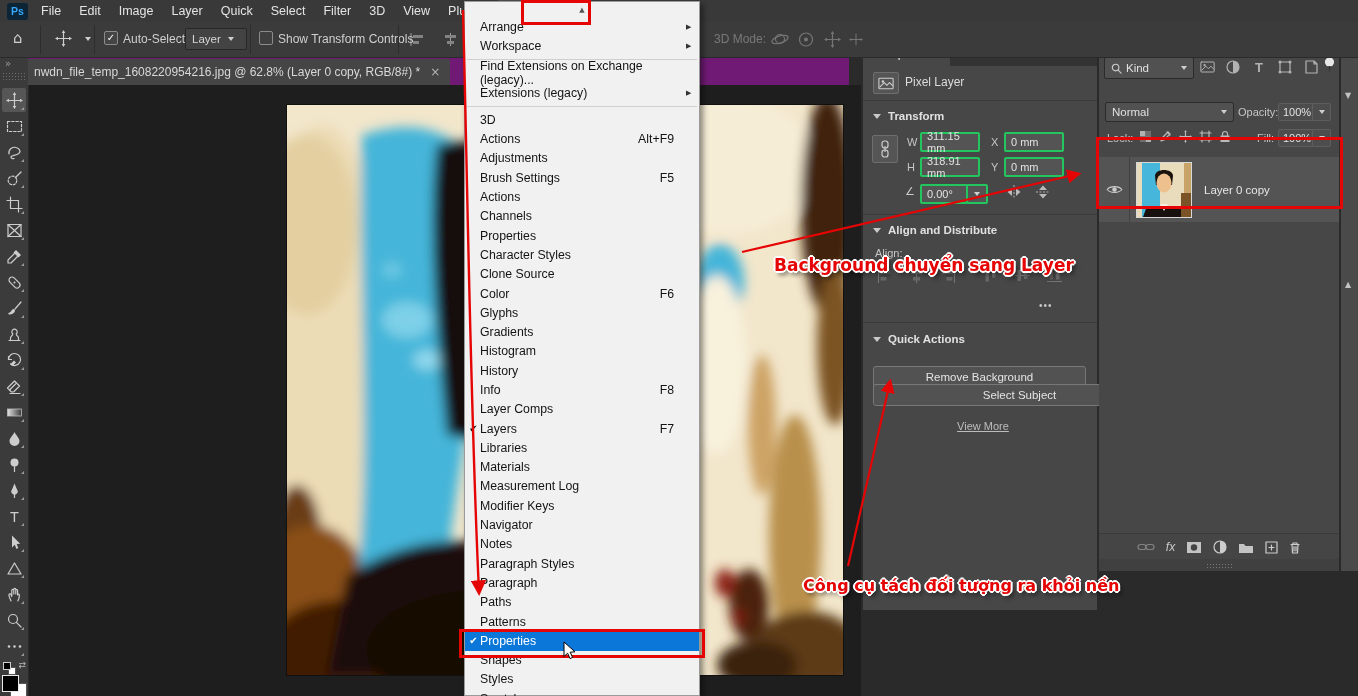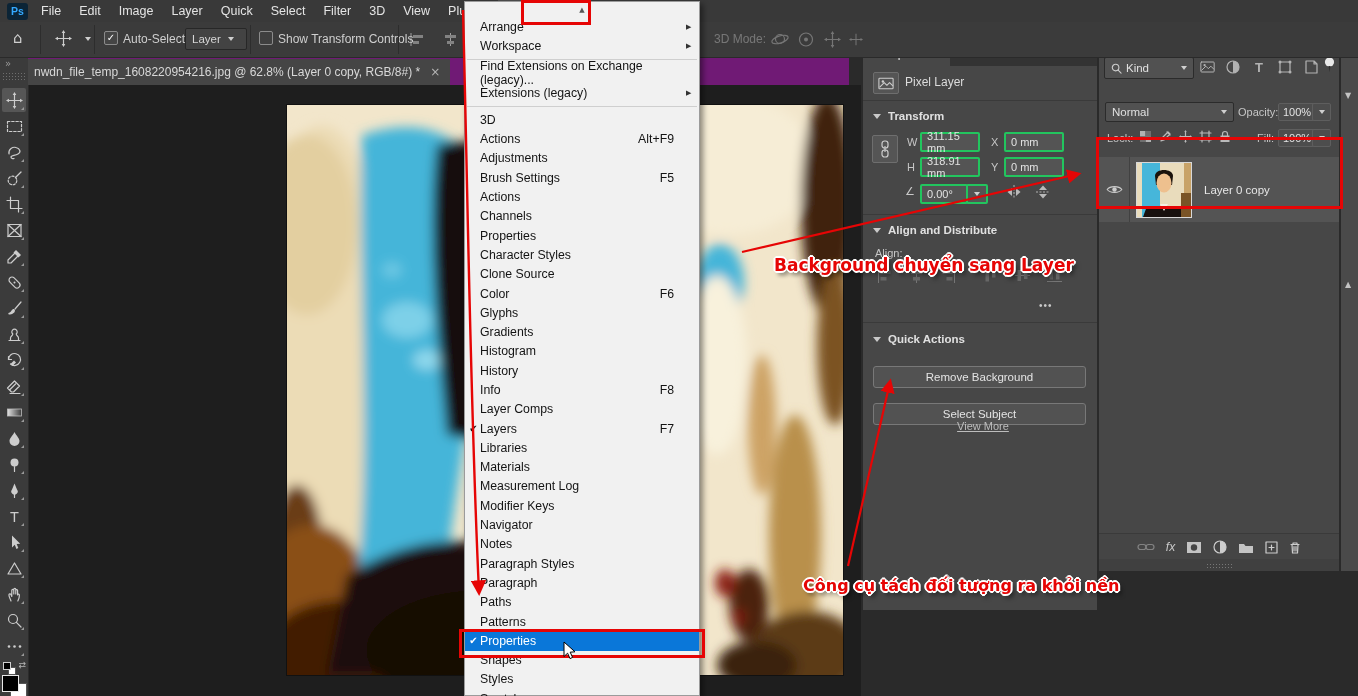--- a/index.html
+++ b/index.html
@@ -698,21 +698,21 @@
           <rect x="9" y="5.5" width="3.5" height="6" fill="#999"></rect>
         </svg>
       <span class="abs" style="left:176px;top:234px;color:#c9c9c9;font-size:10px;letter-spacing:1px;">•••</span>
       <div class="p-sep" style="top:256px;"></div>
 
       <div class="sect-chev" style="left:10px;top:271px;"></div>
       <span class="sect-title" style="left:25px;top:267px;">Quick Actions</span>
       <div class="qa-btn" style="top:300px;">
           <span>Remove Background</span>
         </div>
-      <div class="qa-btn" style="top:337px;">
+      <div class="qa-btn" style="top:318px;padding-left:40px;">
           <span>Select Subject</span>
         </div>
       <div class="viewmore" style="top:354px;"><span>View More</span></div>
     </div>
   </div>
 
   <div class="panel" style="left:1099px;top:15px;width:240px;height:556px;">
     <div class="p-dockhead" style="height:14px;">
       <span class="glyph" style="right:30px;top:0;">«</span>
       <span class="glyph" style="right:8px;top:0;">×</span>

